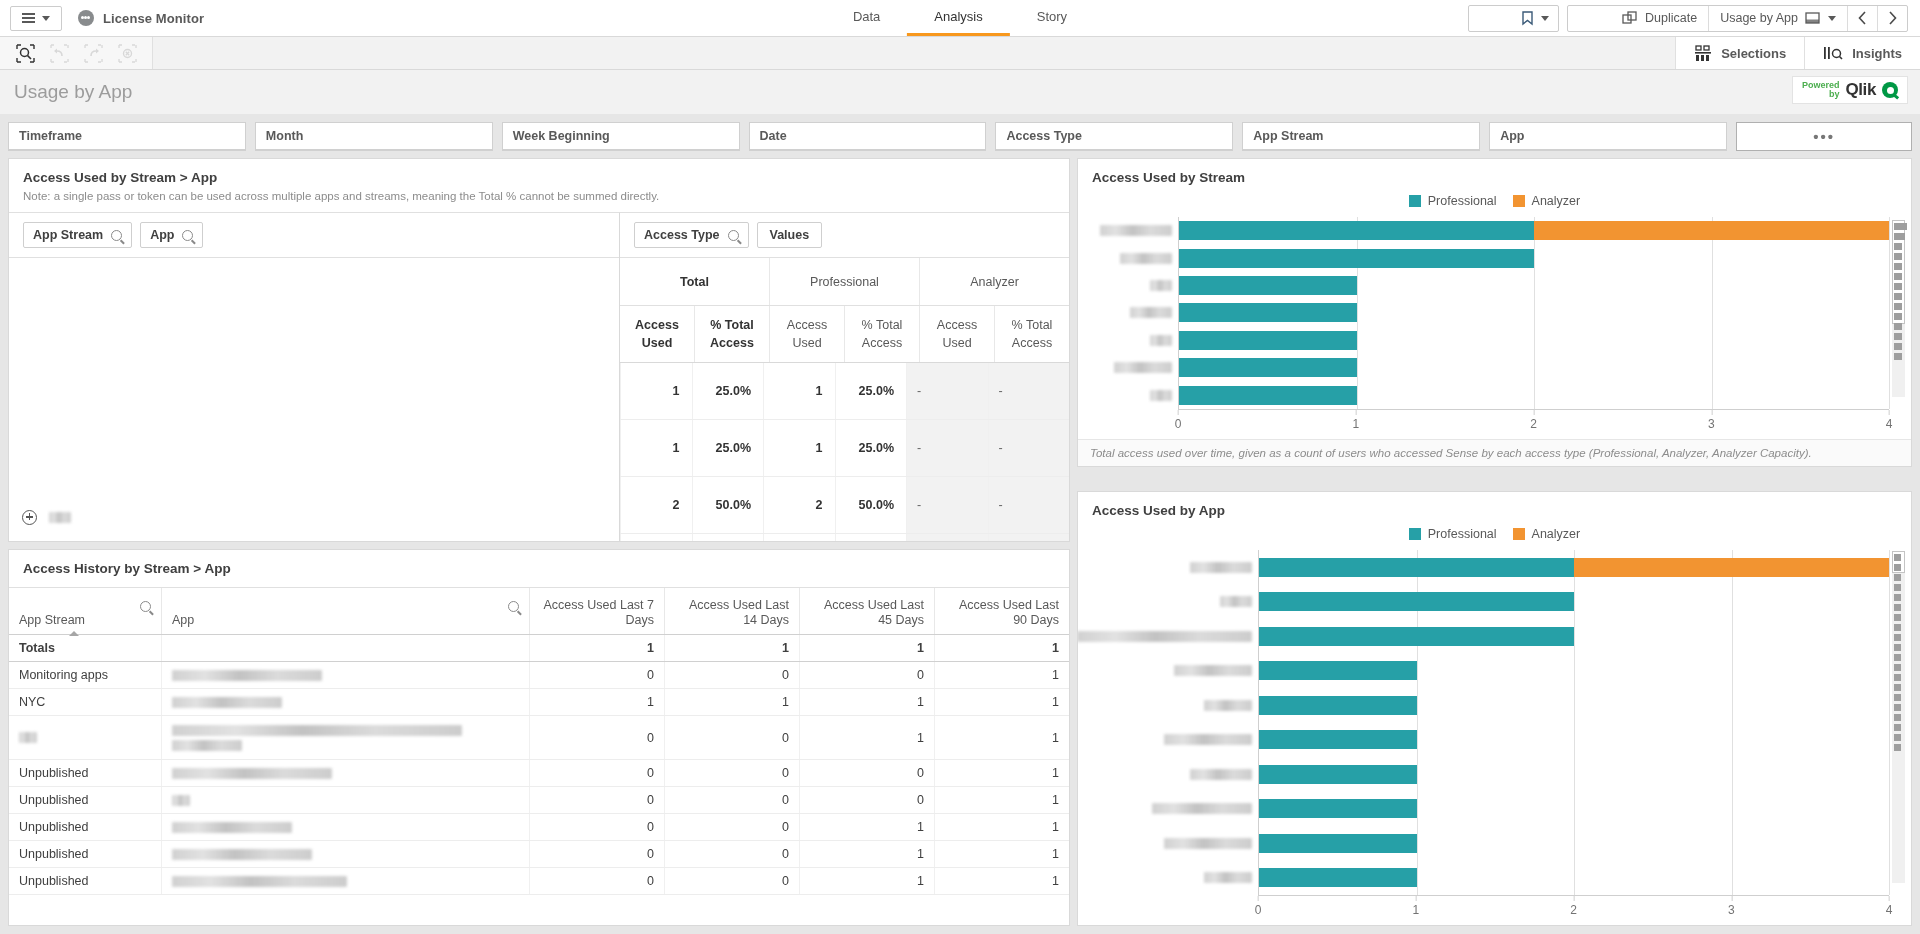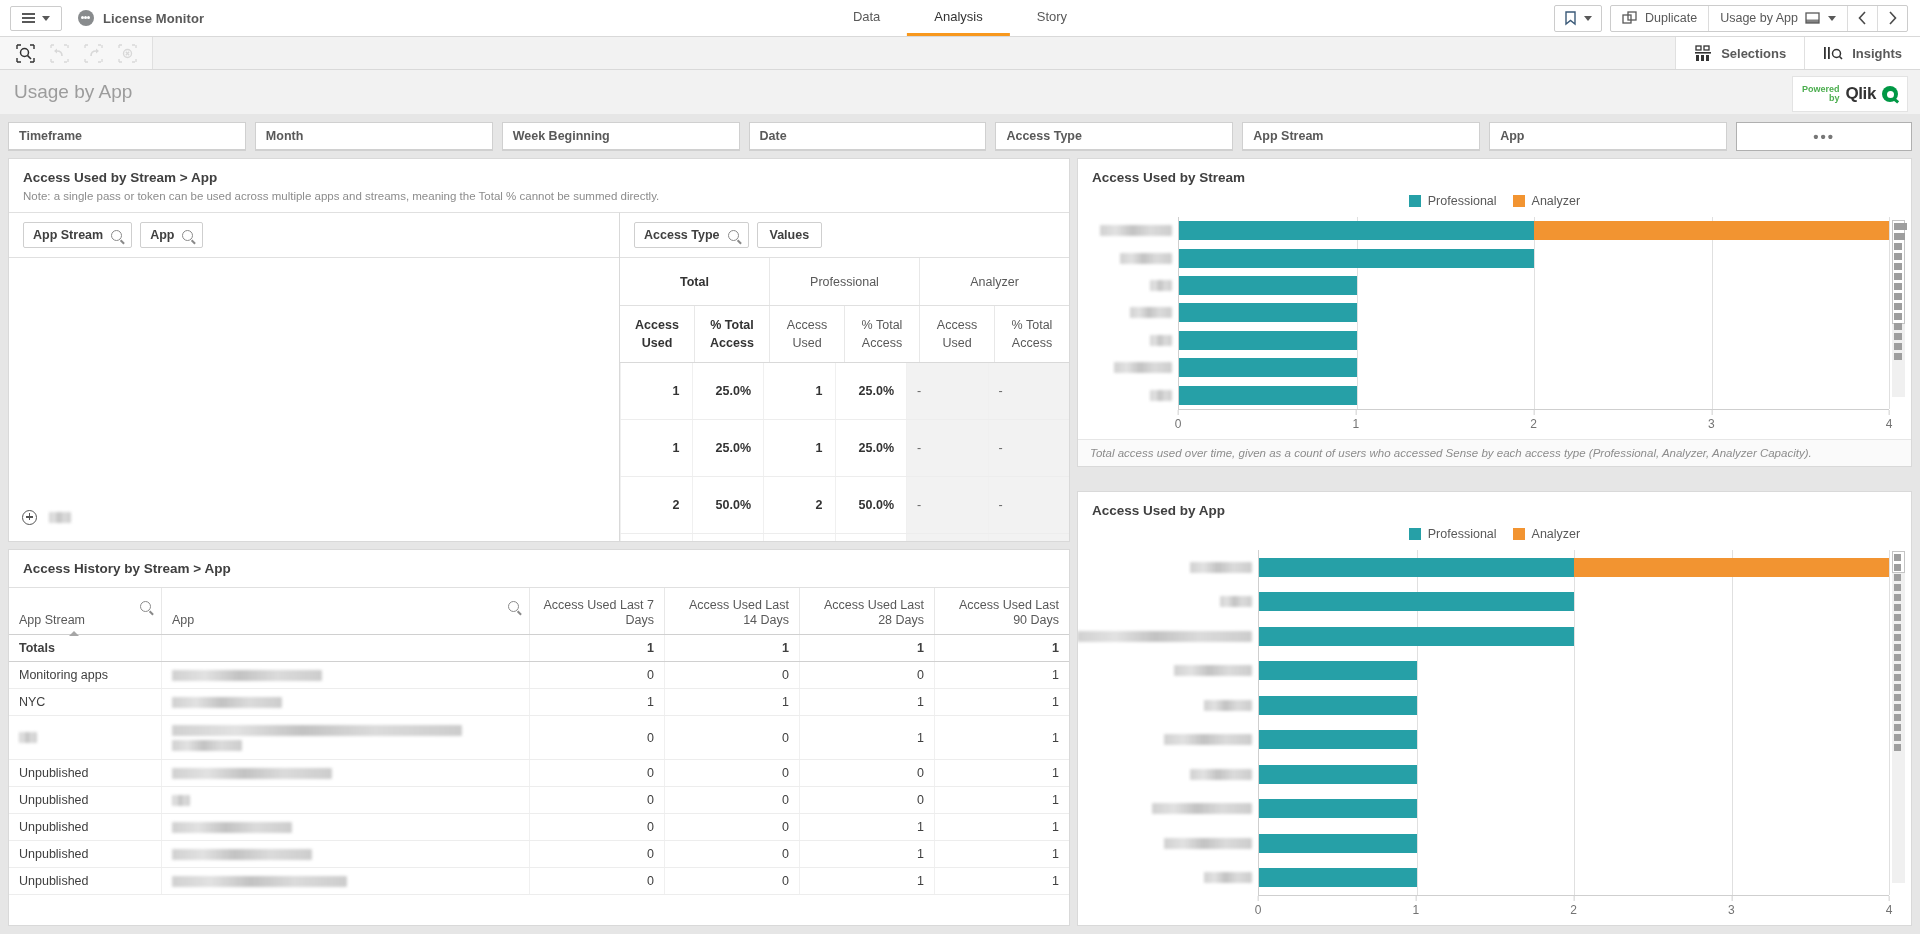--- a/index.html
+++ b/index.html
@@ -74,21 +74,21 @@
   }
   .nav-tab.active { border-bottom-color: #f8981d; color: #333; }
 
   .topbar-right {
     margin-left: auto; display: flex; align-items: center;
     padding-right: 12px; gap: 8px;
   }
   .tb-group {
     display: flex; align-items: center;
     border: 1px solid #cccccc; border-radius: 2px;
-    background: #fff; height: 27px;
+    background: #fff; height: 27px; padding-left: 43px;
   }
   .tb-cell {
     display: flex; align-items: center; gap: 7px;
     padding: 0 11px; height: 100%; cursor: pointer;
     font-size: 12.5px; color: #595959; white-space: nowrap;
   }
   .tb-cell + .tb-cell { border-left: 1px solid #dcdcdc; }
   .tb-cell.narrow { padding: 0 9px; }
   svg.ic { display: block; }
 
@@ -128,21 +128,21 @@
     height: 44px;
     background: #f2f2f2;
     display: flex; align-items: center;
     position: relative;
     padding-left: 14px;
   }
   .sheet-title { font-size: 19px; color: #9c9c9c; font-weight: 400; }
   .qlik-badge {
     position: absolute; right: 12px; top: 6px;
     background: #fff; border: 1px solid #e3e3e3;
-    height: 36px; padding: 0 9px;
+    height: 28px; padding: 0 9px;
     display: flex; align-items: center; gap: 6px;
   }
   .pb-txt {
     font-size: 9px; color: #4cae4f; font-weight: bold;
     line-height: 9.5px; text-align: right;
   }
   .qlik-word {
     font-size: 17px; font-weight: bold; color: #333;
     letter-spacing: -.4px;
   }
@@ -680,21 +680,21 @@
           <span>App Stream</span>
           <span class="mag hdr-mag"></span>
           <span class="sort-caret"></span>
         </div>
         <div class="hc-app">
           <span>App</span>
           <span class="mag hdr-mag"></span>
         </div>
         <div class="hc-num">Access Used Last 7 Days</div>
         <div class="hc-num">Access Used Last 14 Days</div>
-        <div class="hc-num">Access Used Last 28 Days</div>
+        <div class="hc-num">Access Used Last 45 Days</div>
         <div class="hc-num">Access Used Last 90 Days</div>
       </div>
       <div class="hist-rows">
 
         <div class="hist-row totals">
           <div class="hc-dim">Totals</div>
           <div class="hc-app"></div>
           <div class="hc-num">1</div>
           <div class="hc-num">1</div>
           <div class="hc-num">1</div>

